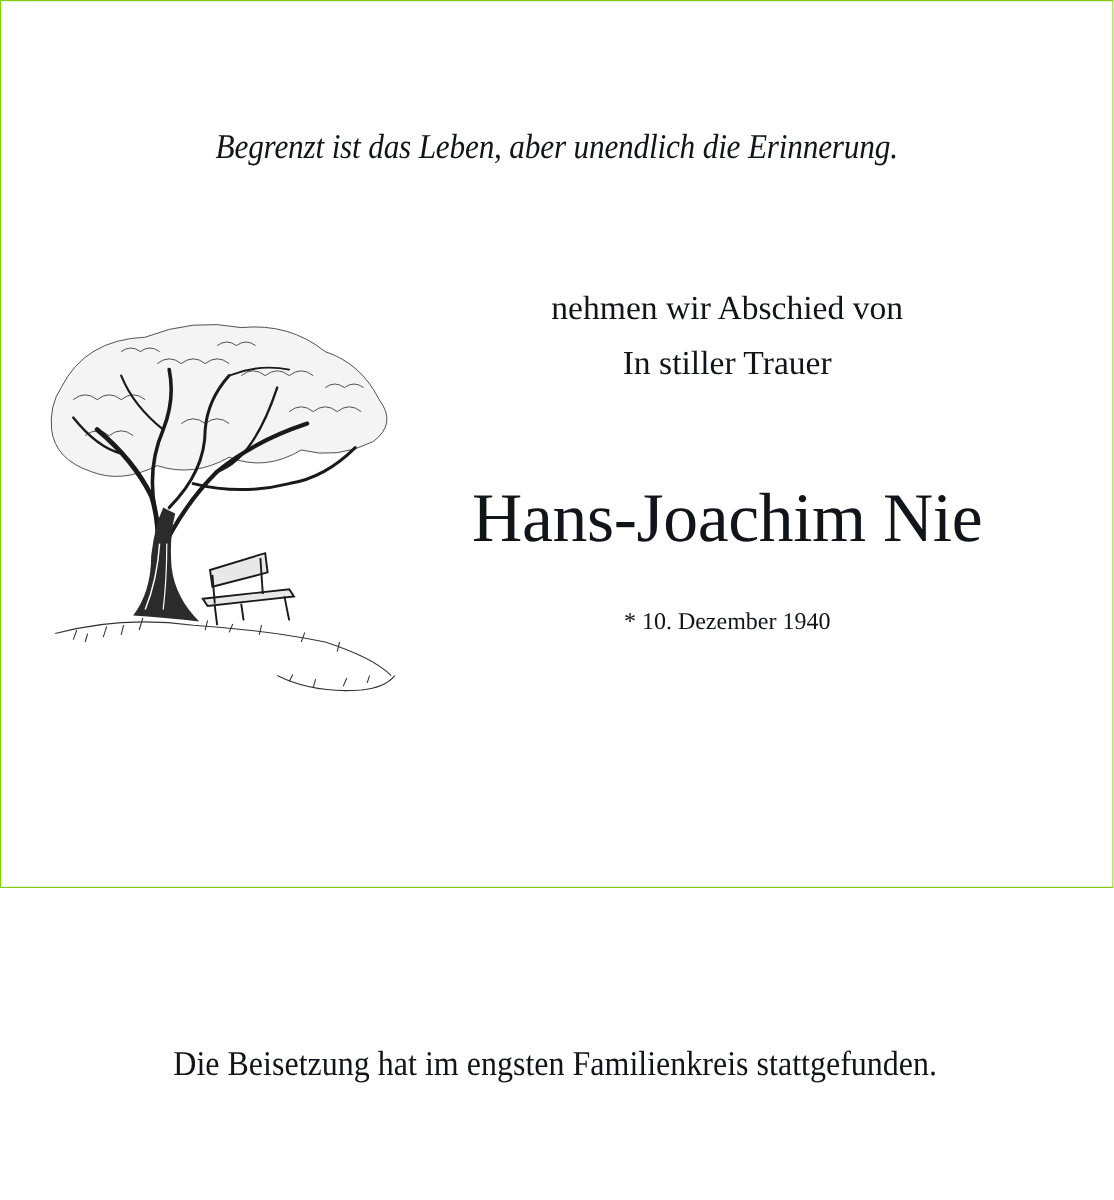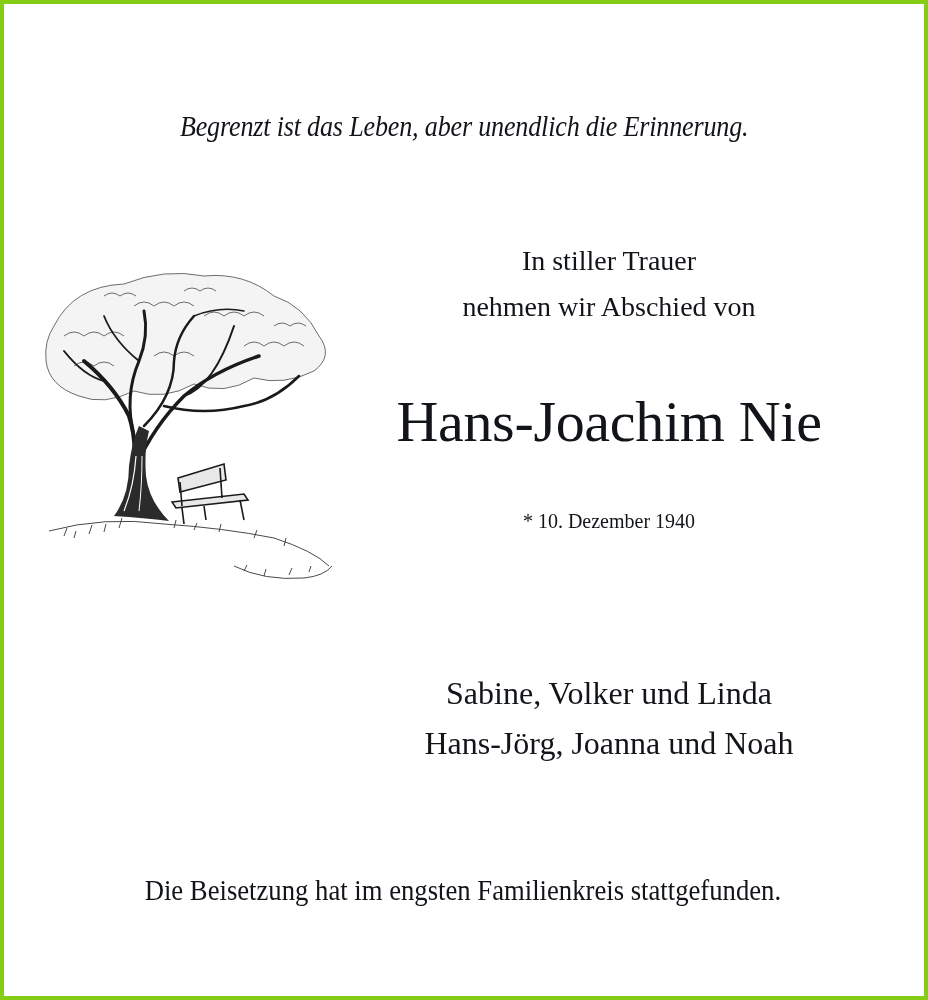--- a/index.html
+++ b/index.html
@@ -12,23 +12,23 @@
       height: 1000px;
       position: relative;
       overflow: hidden;
       font-family: "Liberation Serif", "DejaVu Serif", serif;
       color: #111418;
     }
     .frame {
       position: absolute;
       left: 0; top: 0;
       width: 928px;
-      height: 1000px;
+      height: 740px;
       box-sizing: border-box;
-      border: 4px solid #84cc16;
+      border: 1px solid #84cc16;
       background: #ffffff;
     }
     .motto {
       position: absolute;
       left: 0; right: 0;
       top: 106px;
       text-align: center;
       font-style: italic;
       font-size: 29px;
       letter-spacing: -0.2px;
@@ -40,21 +40,21 @@
       left: 340px;
       width: 530px;
       text-align: center;
     }
     .intro {
       top: 234px;
       font-size: 28px;
       line-height: 46px;
     }
     .name {
-      top: 383px;
+      top: 396px;
       font-size: 58px;
       line-height: 70px;
       letter-spacing: -0.3px;
     }
     .dates {
       top: 494px;
       font-size: 20px;
       line-height: 46px;
     }
     .family {
@@ -132,33 +132,29 @@
 
     <g fill="none" stroke="#333" stroke-width="0.9">
       <path d="M5 265 Q60 250 120 258 Q180 262 230 272 Q270 285 285 300"></path>
       <path d="M20 270 l3 -8 M30 272 l2 -7 M45 268 l3 -9 M60 266 l2 -8 M75 262 l3 -10 M130 262 l2 -8 M150 264 l3 -7 M175 266 l2 -8 M210 272 l3 -8 M240 280 l2 -8"></path>
       <path d="M190 300 Q220 315 260 312 Q280 310 288 300"></path>
       <path d="M200 305 l3 -6 M220 310 l2 -7 M245 309 l3 -7 M265 306 l2 -6"></path>
     </g>
   </svg>
 
   <div class="text-block intro">
+    <span class="line">nehmen wir Abschied von</span>
     <span class="line">In stiller Trauer</span>
-    <span class="line">nehmen wir Abschied von</span>
   </div>
 
   <div class="text-block name">Hans-Joachim Nie</div>
 
   <div class="text-block dates">
     <span class="line">
       <span>*</span>
       <span>10. Dezember 1940</span>
     </span>
   </div>
 
-  <div class="text-block family">
-    <span class="line">Sabine, Volker und Linda</span>
-    <span class="line">Hans-Jörg, Joanna und Noah</span>
-  </div>
 
   <div class="footer">Die Beisetzung hat im engsten Familienkreis stattgefunden.</div>
 
 </div>
 
 </body></html>

